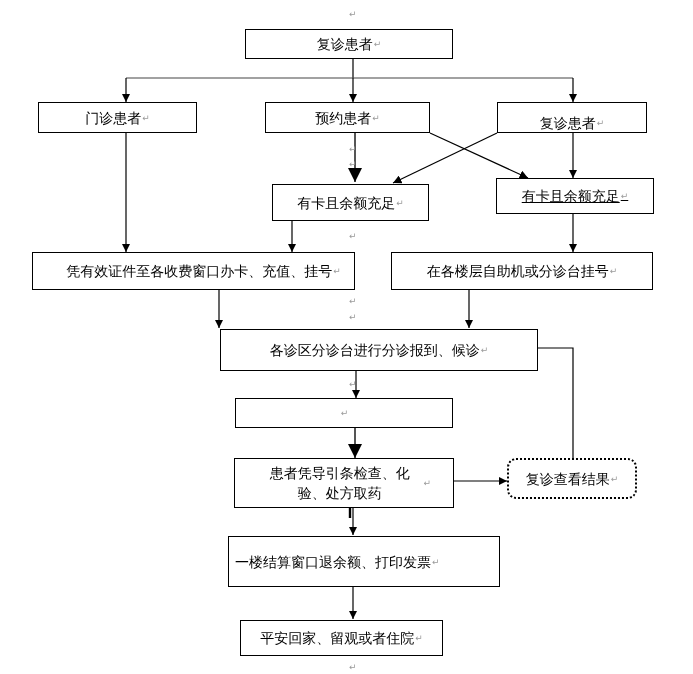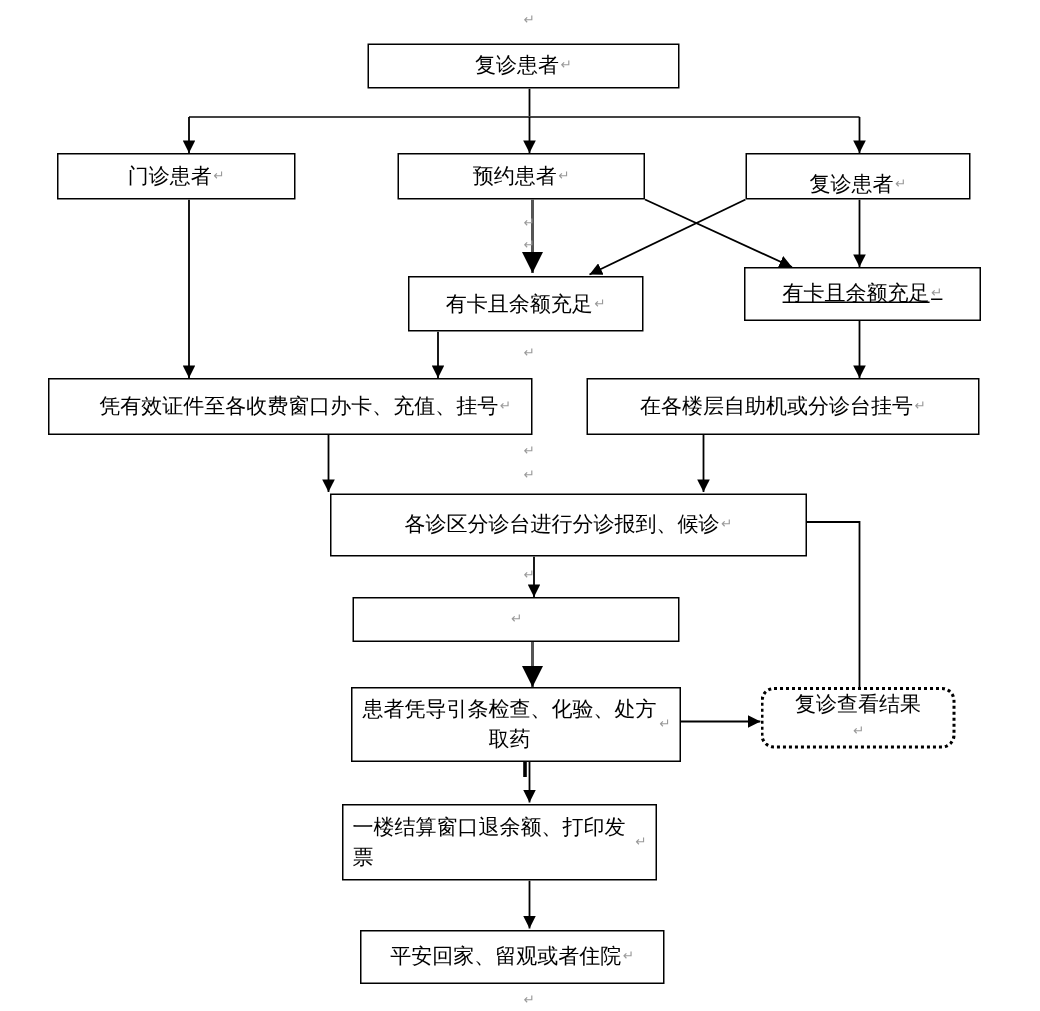--- a/index.html
+++ b/index.html
@@ -4,21 +4,21 @@
   <style>
     html, body { margin: 0; padding: 0; background: #ffffff; }
     body { width: 693px; height: 674px; position: relative; overflow: hidden;
            font-family: "DejaVu Sans", sans-serif; }
     #canvas { position: absolute; left: 0; top: 0; width: 693px; height: 674px; }
     .box { position: absolute; box-sizing: border-box; border: 1px solid #000;
            background: #fff; color: #000; font-size: 14px; line-height: 18px;
            display: flex; align-items: center; justify-content: center; text-align: center;
            white-space: nowrap; }
     .box.left { justify-content: flex-start; text-align: left; padding-left: 6px; white-space: normal; }
-    .box.dotted { border: 2px dotted #000; border-radius: 9px; flex-direction: column; }
+    .box.dotted { border: 2px dotted #000; border-radius: 9px; }
     .mark { color: #9a9a9a; font-size: 9px; margin-left: 1px; }
     .para { position: absolute; color: #9a9a9a; font-size: 9px; line-height: 9px; }
   </style>
 </head>
 <body>
 
 <svg id="canvas" width="693" height="674" viewBox="0 0 693 674">
   <defs>
     <marker id="arr" viewBox="0 0 10 10" refX="10" refY="5" markerWidth="7" markerHeight="7" orient="auto-start-reverse">
       <path d="M0,0 L10,5 L0,10 z" fill="#000"></path>
@@ -108,31 +108,31 @@
 
 <div class="box" style="left:184px;top:329px;width:318px;height:42px;margin-left:36px;">
   <span>各诊区分诊台进行分诊报到、候诊</span>
     <span class="mark">↵</span>
 </div>
 
 <div class="box" style="left:235px;top:398px;width:218px;height:30px;">
     <span class="mark">↵</span>
 </div>
 
-<div class="box" style="left:234px;top:458px;width:220px;height:50px;padding:0 6px;white-space:normal;line-height:20px;">
+<div class="box" style="left:234px;top:458px;width:220px;height:50px;padding:0 22px;white-space:normal;line-height:20px;">
   <span>患者凭导引条检查、化验、处方取药</span>
     <span class="mark">↵</span>
 </div>
 
 <div class="box dotted" style="left:507px;top:458px;width:130px;height:41px;">
   <span>复诊查看结果</span>
     <span class="mark">↵</span>
 </div>
 
-<div class="box left" style="left:228px;top:536px;width:210px;height:51px;line-height:20px;padding-right:6px;">
+<div class="box left" style="left:228px;top:536px;width:272px;height:51px;line-height:20px;padding-right:20px;">
   <span>一楼结算窗口退余额、打印发票</span>
     <span class="mark">↵</span>
 </div>
 
 <div class="box" style="left:240px;top:620px;width:203px;height:36px;">
   <span>平安回家、留观或者住院</span>
     <span class="mark">↵</span>
 </div>
 
 <span class="para" style="left:349px;top:10px;">↵</span>

